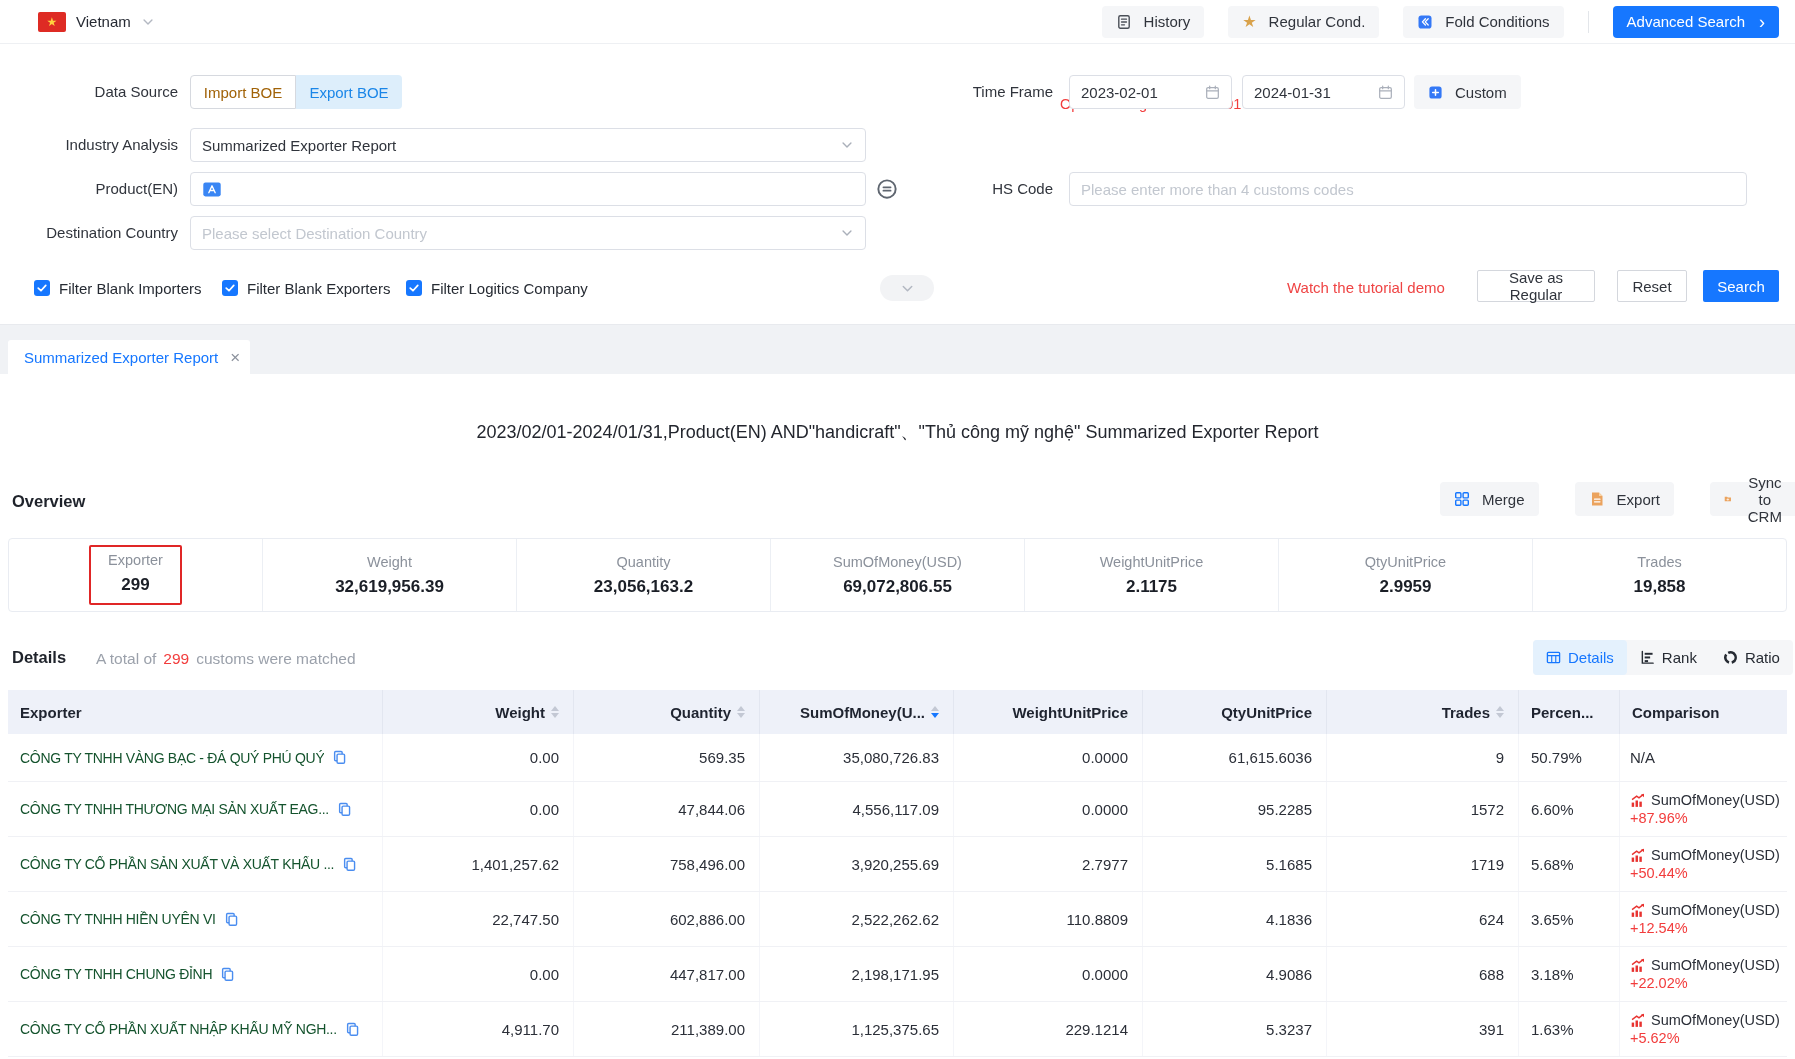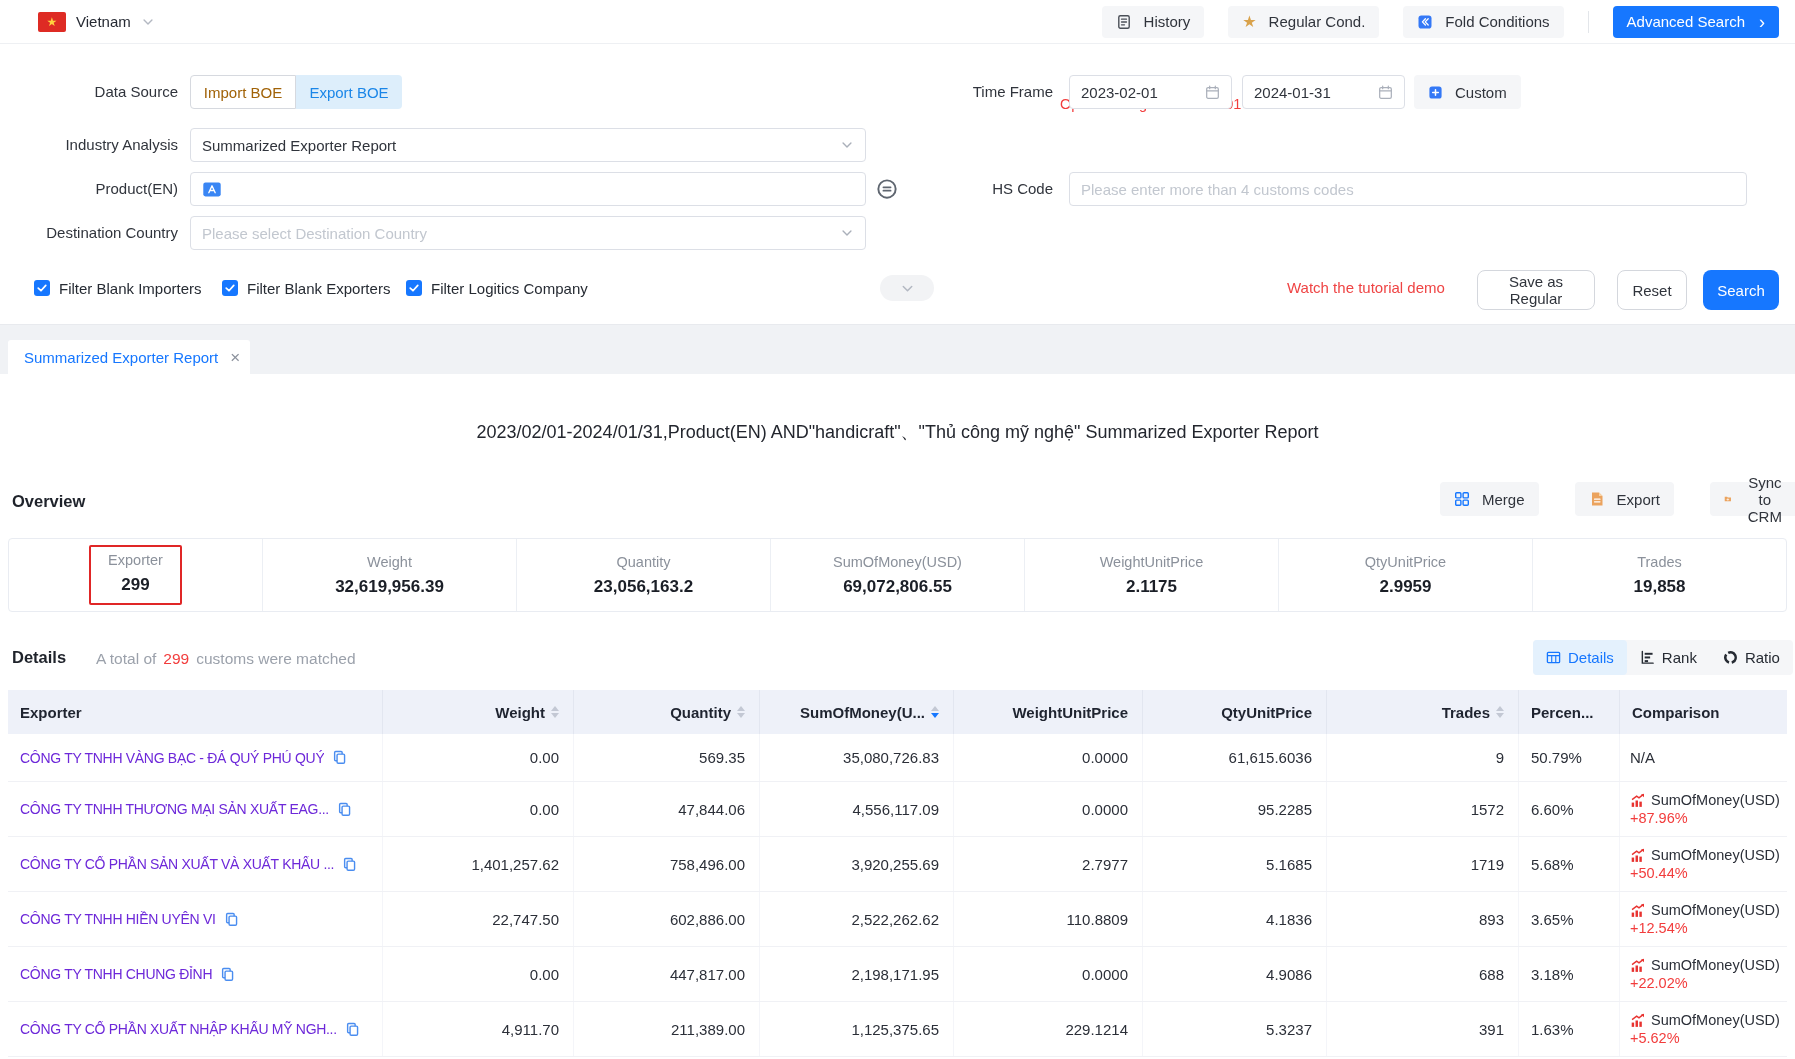--- a/index.html
+++ b/index.html
@@ -47,22 +47,22 @@
   .input .value { flex:1; color:#30343c; white-space:nowrap; overflow:hidden; }
   .input .ph { flex:1; color:#c2c7cf; white-space:nowrap; overflow:hidden; }
   .cal-ic, .sel-chev { color:#aab0ba; flex-shrink:0; }
   .round-ic { position:absolute; width:22px; height:22px; color:#5f6670; }
   .optional-range { position:absolute; left:1060px; top:52px; font-size:14.5px; color:#f23c3c; display:flex; gap:8px; }
   .cb { position:absolute; display:flex; align-items:center; gap:9px; height:26px; cursor:pointer; font-size:15px; color:#262b33; }
   .cb-box { width:16px; height:16px; background:#1677ff; border-radius:3px; display:flex; align-items:center; justify-content:center; }
   .pill { position:absolute; width:54px; height:26px; background:#f2f3f5; border-radius:13px;
           display:flex; align-items:center; justify-content:center; }
   .link { position:absolute; line-height:36px; color:#ef4444; font-size:15px; cursor:pointer; text-decoration:none; }
-  .form-btn { position:absolute; height:40px; display:flex; align-items:center; justify-content:center;
-              border-radius:8px; font-size:15px; }
+  .form-btn { position:absolute; height:32px; display:flex; align-items:center; justify-content:center;
+              border-radius:2px; font-size:15px; }
 
   
   .tabstrip { position:absolute; left:0; top:324px; width:1795px; height:50px; background:#f0f2f5; border-top:1px solid #e8eaee; }
   .tab { position:absolute; left:8px; bottom:0; width:242px; height:34px; background:#fff;
          display:flex; align-items:center; padding:0 14px 0 16px; border-radius:3px 3px 0 0; cursor:pointer; }
   .tab span.t { color:#1677ff; font-size:15px; white-space:nowrap; }
   .tab-x { margin-left:12px; color:#8b919c; font-size:17px; line-height:1; }
 
   
   .report-title { position:absolute; left:0; top:420px; width:1795px; text-align:center;
@@ -99,21 +99,21 @@
   .sort i { display:block; width:0; height:0; border-left:4.5px solid transparent; border-right:4.5px solid transparent; }
   .sort .up { border-bottom:5.5px solid #c3c8d4; }
   .sort .dn { border-top:5.5px solid #c3c8d4; }
   .sort.desc .dn { border-top-color:#1677ff; }
   .tr { background:#fff; border-bottom:1px solid #f0f1f5; height:55px; }
   .tr.first { height:48px; }
   .td { display:flex; align-items:center; font-size:15px; color:#2b2f38; border-right:1px solid #f4f5f9; min-width:0; }
   .td:last-child { border-right:none; }
   .td.num { justify-content:flex-end; padding-right:14px; }
   .td-exp { padding-left:12px; padding-right:8px; gap:8px; }
-  .co { white-space:nowrap; overflow:hidden; font-size:14px; letter-spacing:-0.3px; color:#6d28d9; }
+  .co { white-space:nowrap; overflow:hidden; font-size:14px; letter-spacing:-0.3px; color:#14532d; }
   .copy-ic { color:#4a8df0; flex-shrink:0; }
   .td-pct { padding-left:12px; }
   .td-cmp { flex-direction:column; align-items:flex-start; justify-content:center; padding-left:10px; gap:2px; }
   .cmp-top { display:flex; align-items:center; gap:6px; font-size:14.5px; color:#2b2f38; white-space:nowrap; }
   .cmp-delta { font-size:14.5px; color:#f23c3c; }
   .trend-ic { color:#e8322f; flex-shrink:0; }
 </style>
 </head>
 <body>
 
@@ -538,21 +538,21 @@
       <span class="co">CÔNG TY TNHH HIỀN UYÊN VI</span>
       <svg class="ic copy-ic" width="15" height="15">
           <use href="#i-copy"></use>
         </svg>
     </div>
     <div class="td num">22,747.50</div>
     <div class="td num">602,886.00</div>
     <div class="td num">2,522,262.62</div>
     <div class="td num">110.8809</div>
     <div class="td num">4.1836</div>
-    <div class="td num">893</div>
+    <div class="td num">624</div>
     <div class="td td-pct">3.65%</div>
     <div class="td td-cmp">
       <span class="cmp-top">
           <svg class="ic trend-ic" width="15" height="15">
             <use href="#i-trend"></use>
           </svg>
           <span>SumOfMoney(USD)</span>
         </span>
       <span class="cmp-delta">+12.54%</span>
     </div>

